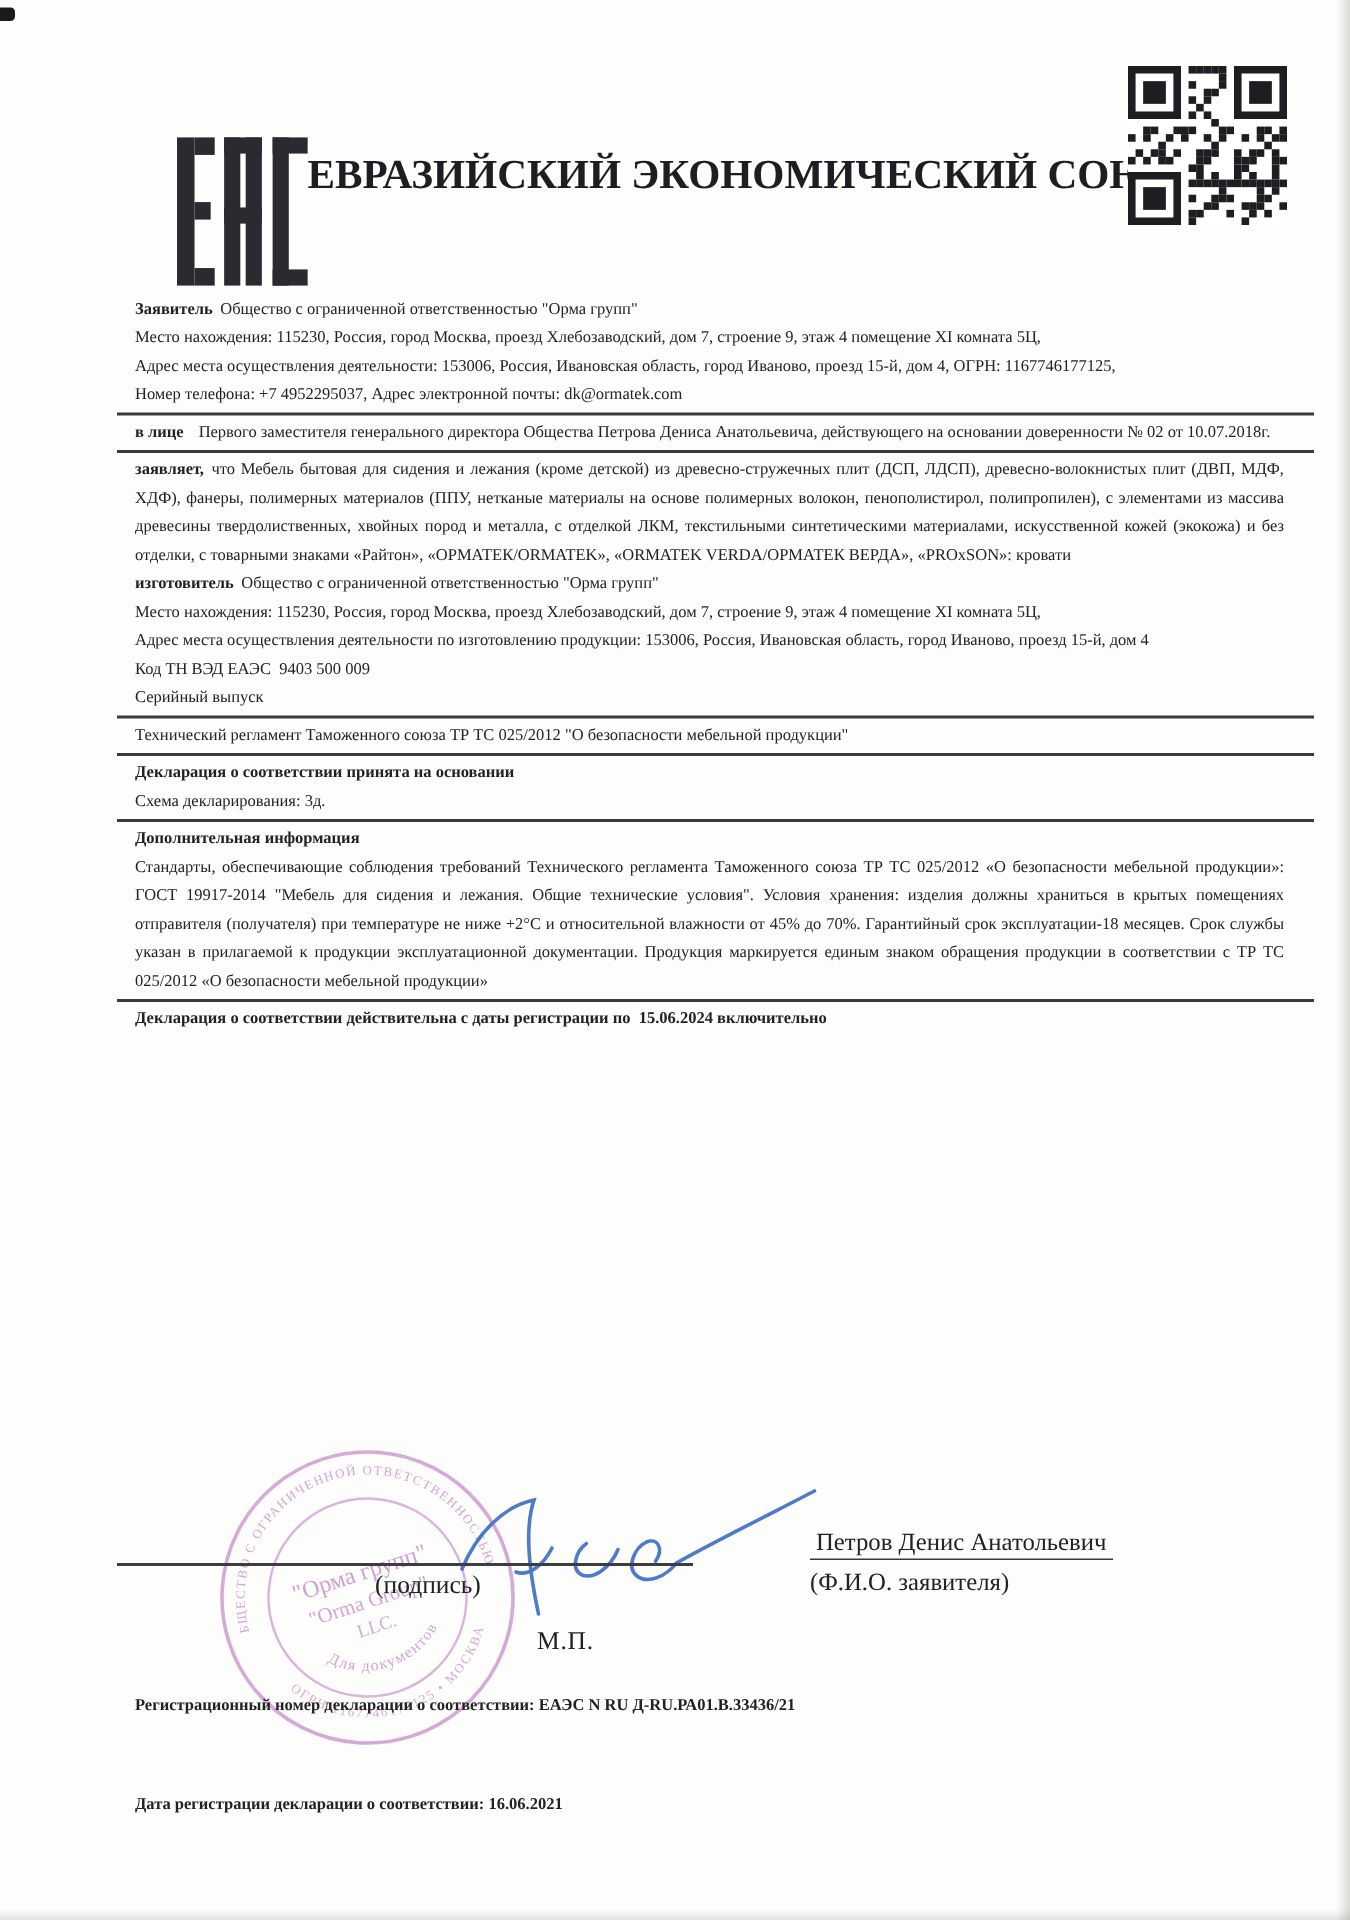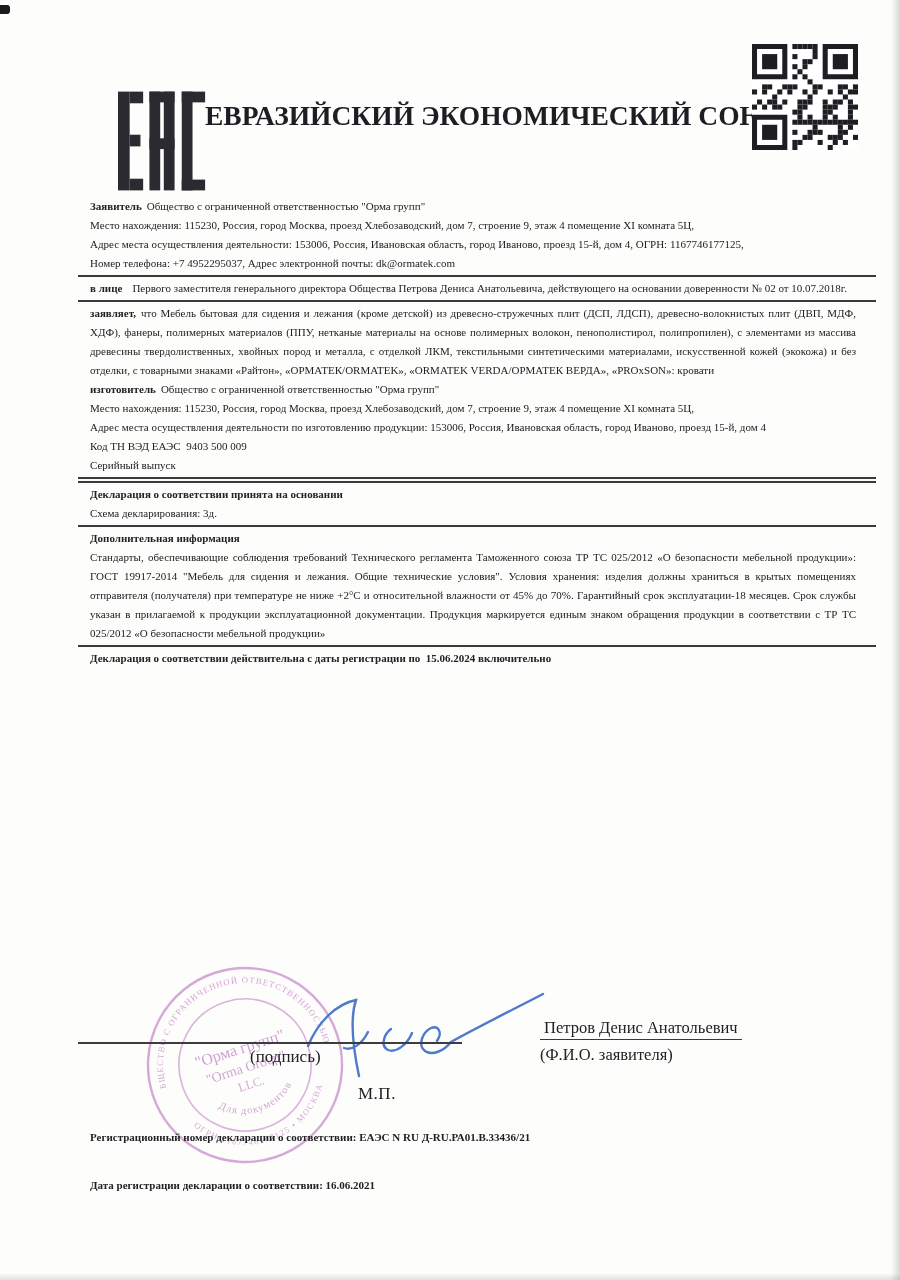--- a/index.html
+++ b/index.html
@@ -34,21 +34,21 @@
   .stamp-svg { left:123px; top:-42px; }
   .sign-svg { left:160px; top:3px; }
   .sig-line { left:78px; top:57px; width:384px; border-top:2px solid #3d3d40; height:0; }
   .sig-caption { left:250px; top:62px; width:180px; font-size:17px; }
   .name-wrap { left:540px; top:33px; width:230px; text-align:left; }
   .name-wrap span { display:inline-block; border-bottom:1.6px solid #38383b; padding:0 4px 1px 4px; }
   .fio-caption { left:540px; top:60px; width:230px; text-align:left; font-size:16.5px; }
   .mp { left:325px; top:99px; font-size:17px; letter-spacing:.5px;margin-left:33px; }
   .reg-line { left:90px; font-weight:bold; font-size:11px; }
   .reg-number { top:146px; }
-  .reg-date { top:194px;text-align:right; }
+  .reg-date { top:212px;text-align:right; }
 </style>
 </head>
 <body>
 
 <div class="page">
   <div class="scan-mark"></div>
 
   <svg class="eac-logo" width="88" height="110" viewBox="0 0 98 110">
     <g fill="#2a2a31">
       <rect x="0" y="0" width="13" height="110"></rect>
@@ -197,20 +197,21 @@
     <hr class="hr">
     <p><b class="lead lead-wide">в лице</b><span>Первого заместителя генерального директора Общества Петрова Дениса Анатольевича, действующего на основании доверенности № 02 от 10.07.2018г.</span></p>
     <hr class="hr">
     <p class="just"><b class="lead">заявляет,</b><span>что Мебель бытовая для сидения и лежания (кроме детской) из древесно-стружечных плит (ДСП, ЛДСП), древесно-волокнистых плит (ДВП, МДФ, ХДФ), фанеры, полимерных материалов (ППУ, нетканые материалы на основе полимерных волокон, пенополистирол, полипропилен), с элементами из массива древесины твердолиственных, хвойных пород и металла, с отделкой ЛКМ, текстильными синтетическими материалами, искусственной кожей (экокожа) и без отделки, с товарными знаками «Райтон», «ОРМАТЕК/ORMATEK», «ORMATEK VERDA/ОРМАТЕК ВЕРДА», «PROxSON»: кровати</span></p>
     <p><b class="lead">изготовитель</b><span>Общество с ограниченной ответственностью "Орма групп"</span></p>
     <p>Место нахождения: 115230, Россия, город Москва, проезд Хлебозаводский, дом 7, строение 9, этаж 4 помещение XI комната 5Ц,</p>
     <p>Адрес места осуществления деятельности по изготовлению продукции: 153006, Россия, Ивановская область, город Иваново, проезд 15-й, дом 4</p>
     <p class="pre">Код ТН ВЭД ЕАЭС  9403 500 009</p>
     <p>Серийный выпуск</p>
     <hr class="hr">
+    <p>Технический регламент Таможенного союза ТР ТС 025/2012 "О безопасности мебельной продукции"</p>
     <hr class="hr">
     <p class="bold-line">Декларация о соответствии принята на основании</p>
     <p>Схема декларирования: 3д.</p>
     <hr class="hr">
     <p class="bold-line">Дополнительная информация</p>
     <p class="just">Стандарты, обеспечивающие соблюдения требований Технического регламента Таможенного союза ТР ТС 025/2012 «О безопасности мебельной продукции»: ГОСТ 19917-2014 "Мебель для сидения и лежания. Общие технические условия". Условия хранения: изделия должны храниться в крытых помещениях отправителя (получателя) при температуре не ниже +2°С и относительной влажности от 45% до 70%. Гарантийный срок эксплуатации-18 месяцев. Срок службы указан в прилагаемой к продукции эксплуатационной документации. Продукция маркируется единым знаком обращения продукции в соответствии с ТР ТС 025/2012 «О безопасности мебельной продукции»</p>
     <hr class="hr">
     <p class="bold-line pre">Декларация о соответствии действительна с даты регистрации по  15.06.2024 включительно</p>
   </div>
 

